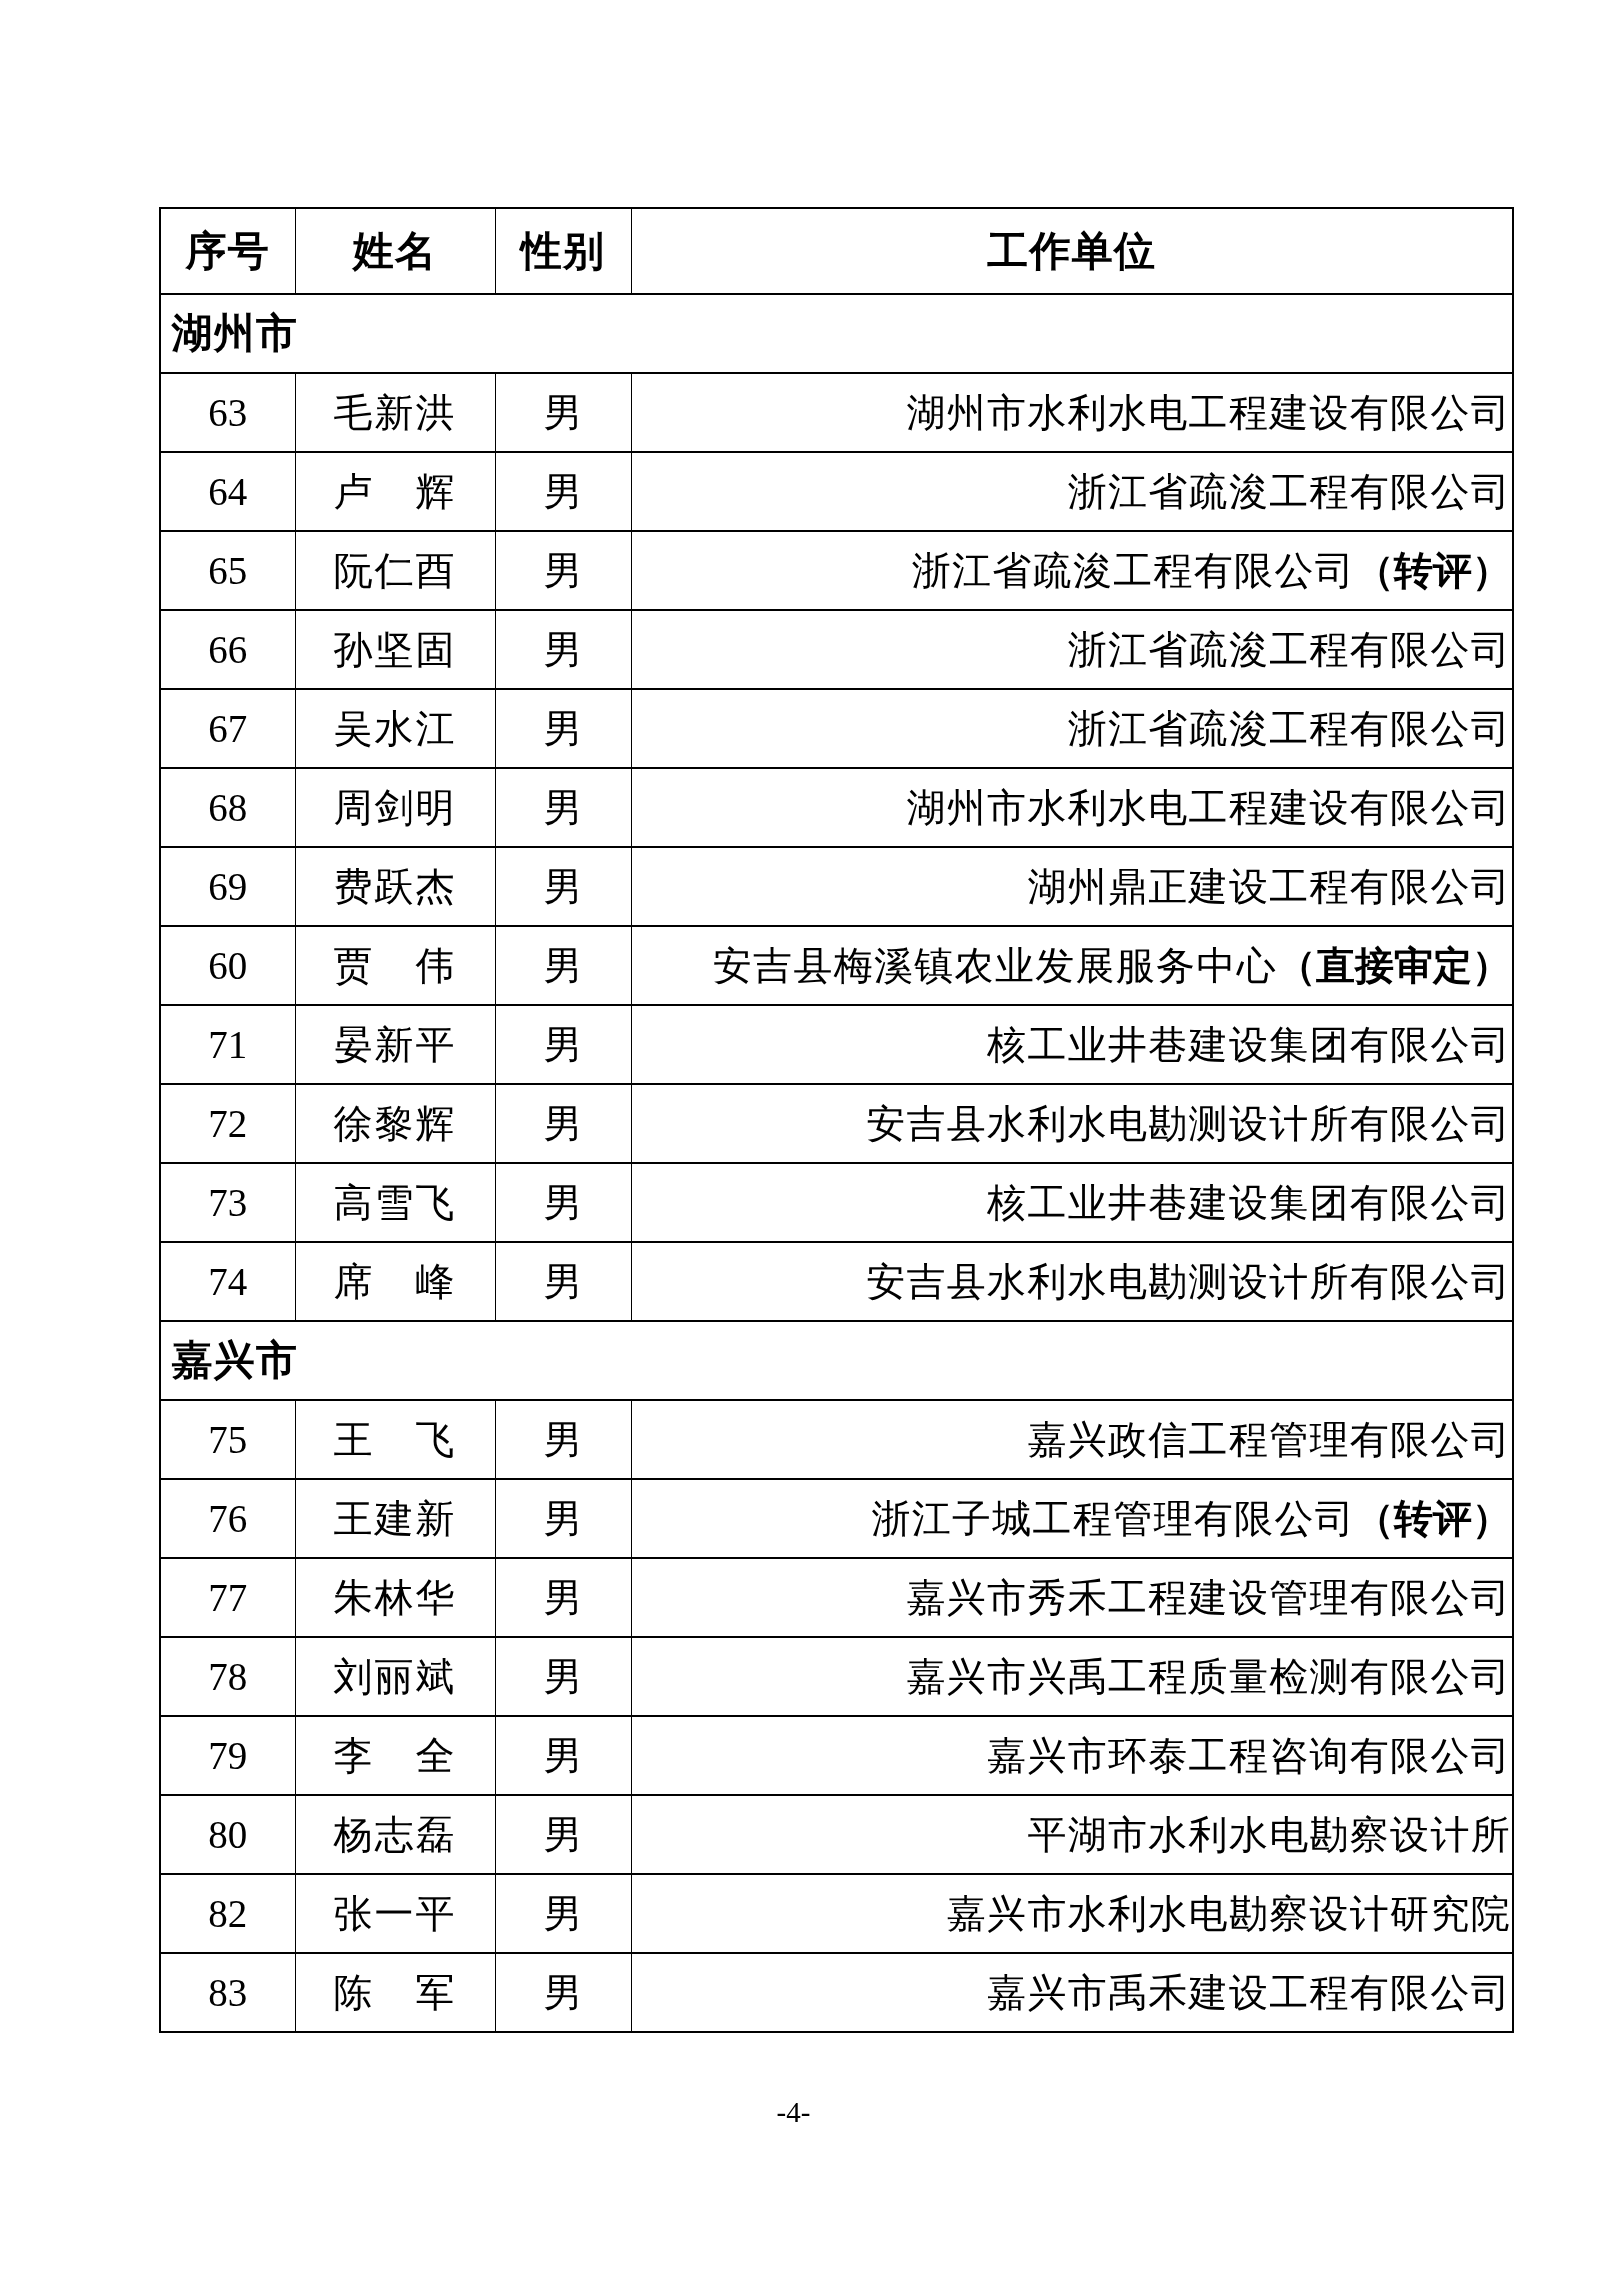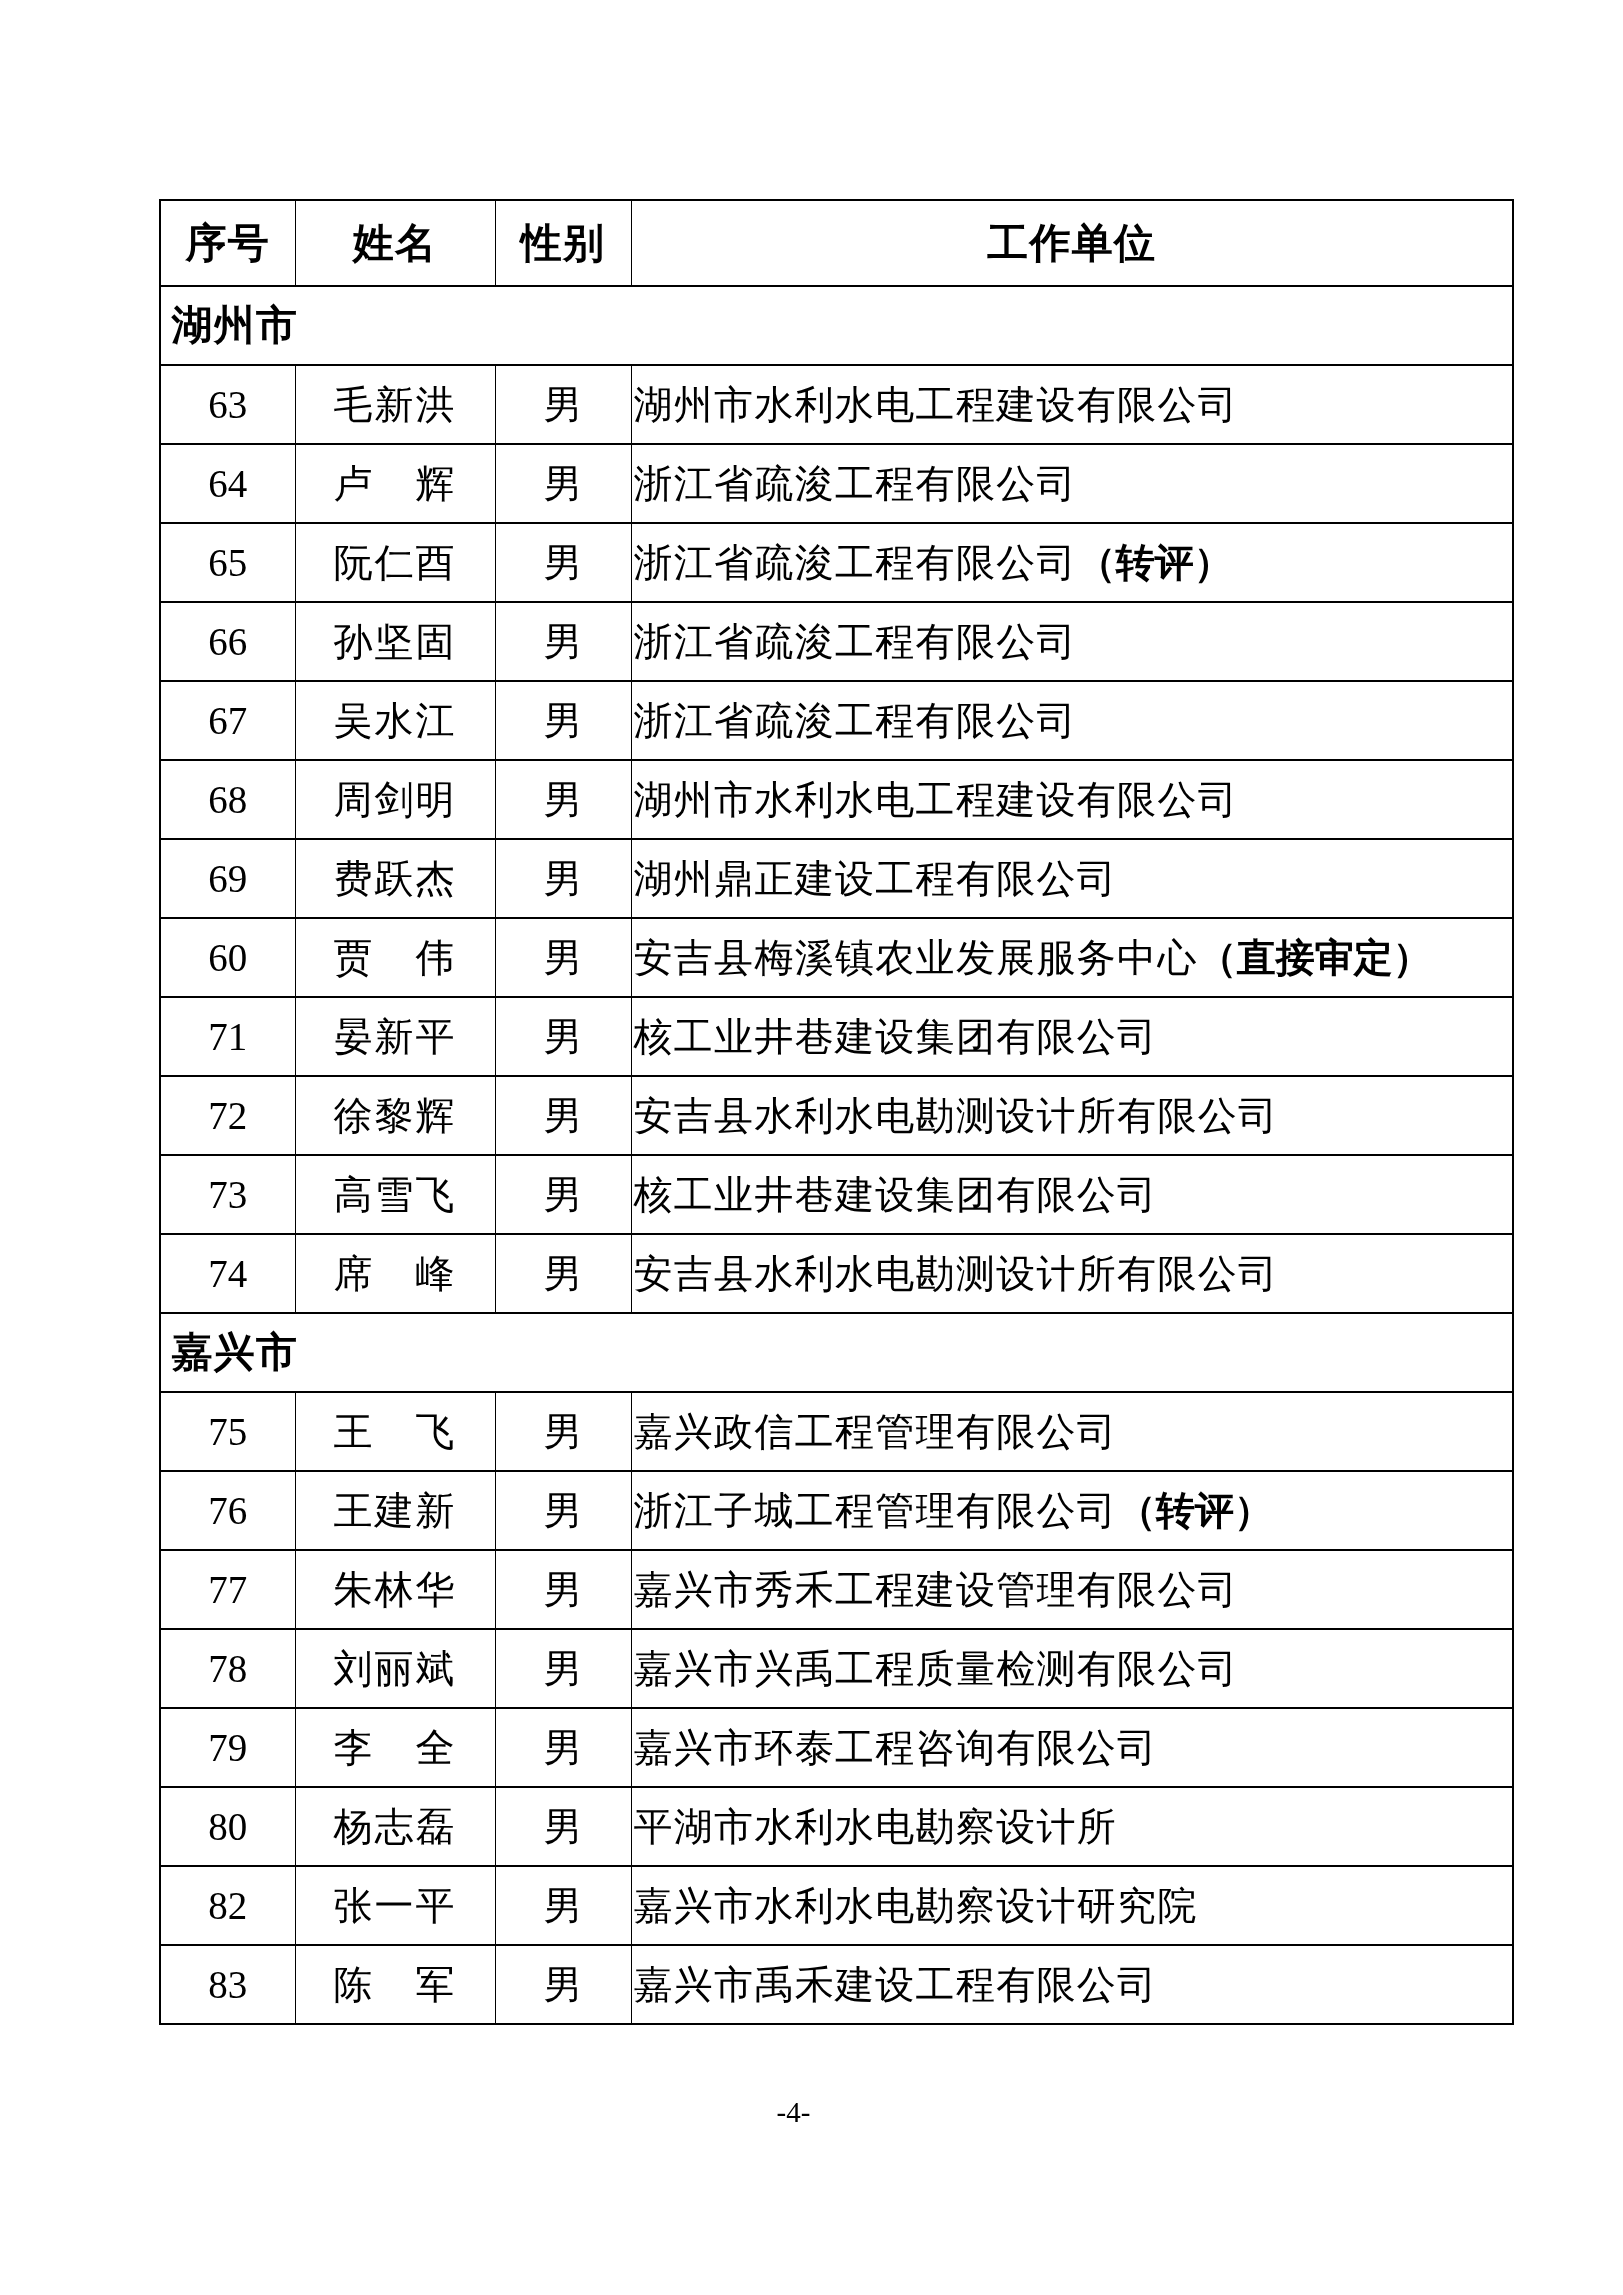--- a/index.html
+++ b/index.html
@@ -10,21 +10,21 @@
     background: #ffffff;
     position: relative;
     color: #000;
     font-family: "Liberation Serif", serif;
   }
   .page { position: absolute; inset: 0; background: #fff; }
 
   table.roster {
     position: absolute;
     left: 159px;
-    top: 199px;
+    top: 207px;
     width: 1354px;
     border-collapse: collapse;
     table-layout: fixed;
     border: 2.6px solid #000;
   }
   table.roster th,
   table.roster td {
     border: 1.3px solid #000;
     border-top-width: 2.6px;
     border-bottom-width: 2.6px;
@@ -49,21 +49,21 @@
     padding-left: 10.5px;
     letter-spacing: 1.3px;
     border-radius: 31px;
   }
   tr.data-row { height: 79px; }
   tr.data-row td { font-size: 39px; }
   td.col-no   { text-align: center; }
   td.col-name { text-align: center; letter-spacing: 2px; }
   td.col-gender { text-align: center; }
   td.col-unit {
-    text-align: left;
+    text-align: right;
     padding-left: 2px;
     letter-spacing: 1.3px;
   }
   td.col-unit .remark {
     font-family: "Liberation Sans", sans-serif;
     font-weight: 700;
     letter-spacing: 0;
   }
   .page-footer {
     position: absolute;

